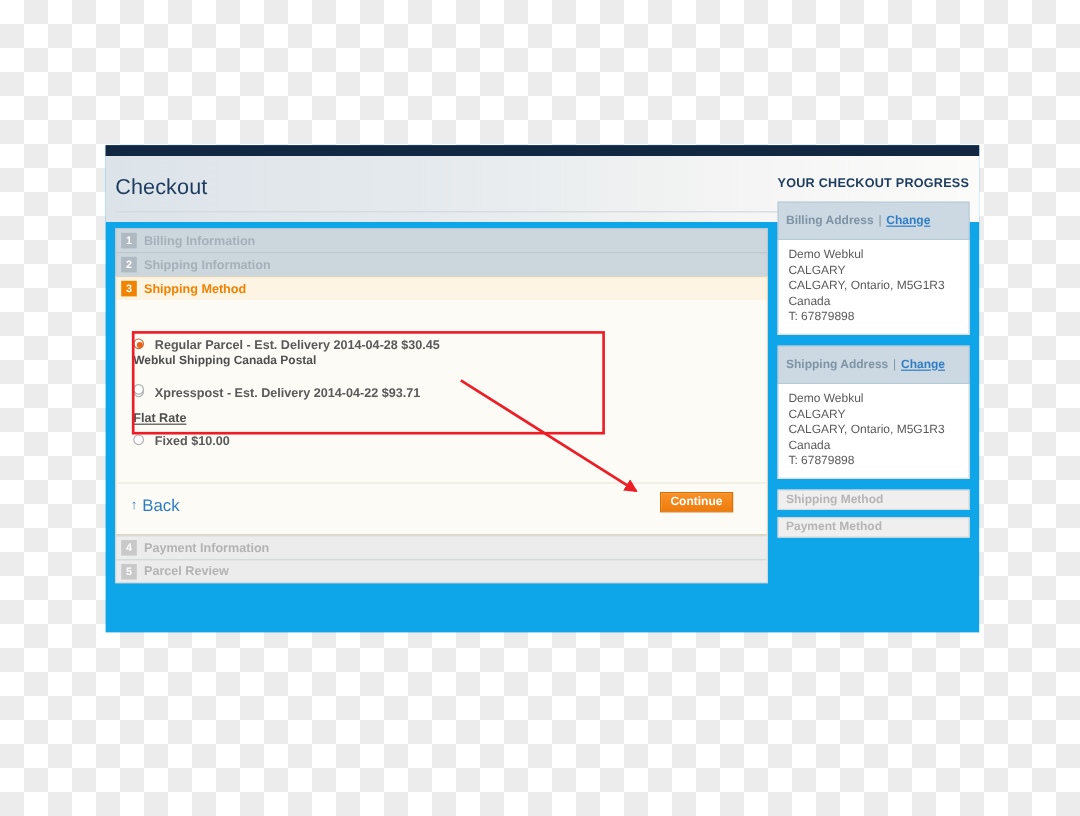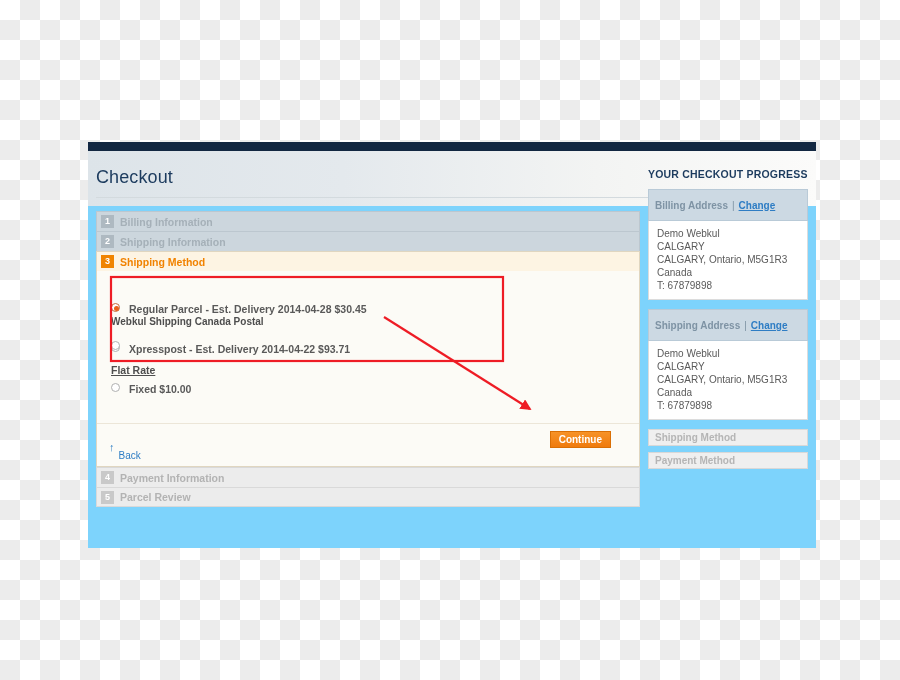--- a/index.html
+++ b/index.html
@@ -19,24 +19,24 @@
       linear-gradient(45deg, #ececec 25%, transparent 25%, transparent 75%, #ececec 75%, #ececec);
     background-size: 40px 40px;
     background-position: 0 0, 20px 20px;
     position: relative;
   }
 
   
   #page-canvas {
     position: absolute;
     left: 88px;
-    top: 142px;
+    top: 121px;
     width: 728px;
     height: 406px;
-    background: #7dd3fc;
+    background: #0ea5e9;
   }
 
   
   #top-bar {
     position: absolute;
     left: 0; top: 0;
     width: 728px;
     height: 9px;
     background: #122741;
   }
@@ -207,23 +207,22 @@
     align-items: center;
     gap: 4px;
     text-decoration: none;
   }
   #back-arrow {
     font-size: 11px;
     color: #2e7dc4;
     line-height: 1;
   }
   #back-text {
-    font-size: 10px;
+    font-size: 14px;
     color: #2e7dc4;
-    margin-top: 16px;
   }
 
   #continue-button {
     position: absolute;
     right: 28px;
     top: 160px;
     height: 17px;
     padding: 0 8px;
     background: linear-gradient(to bottom, #f79227 0%, #ef7b0d 100%);
     border: 1px solid #d96f05;

